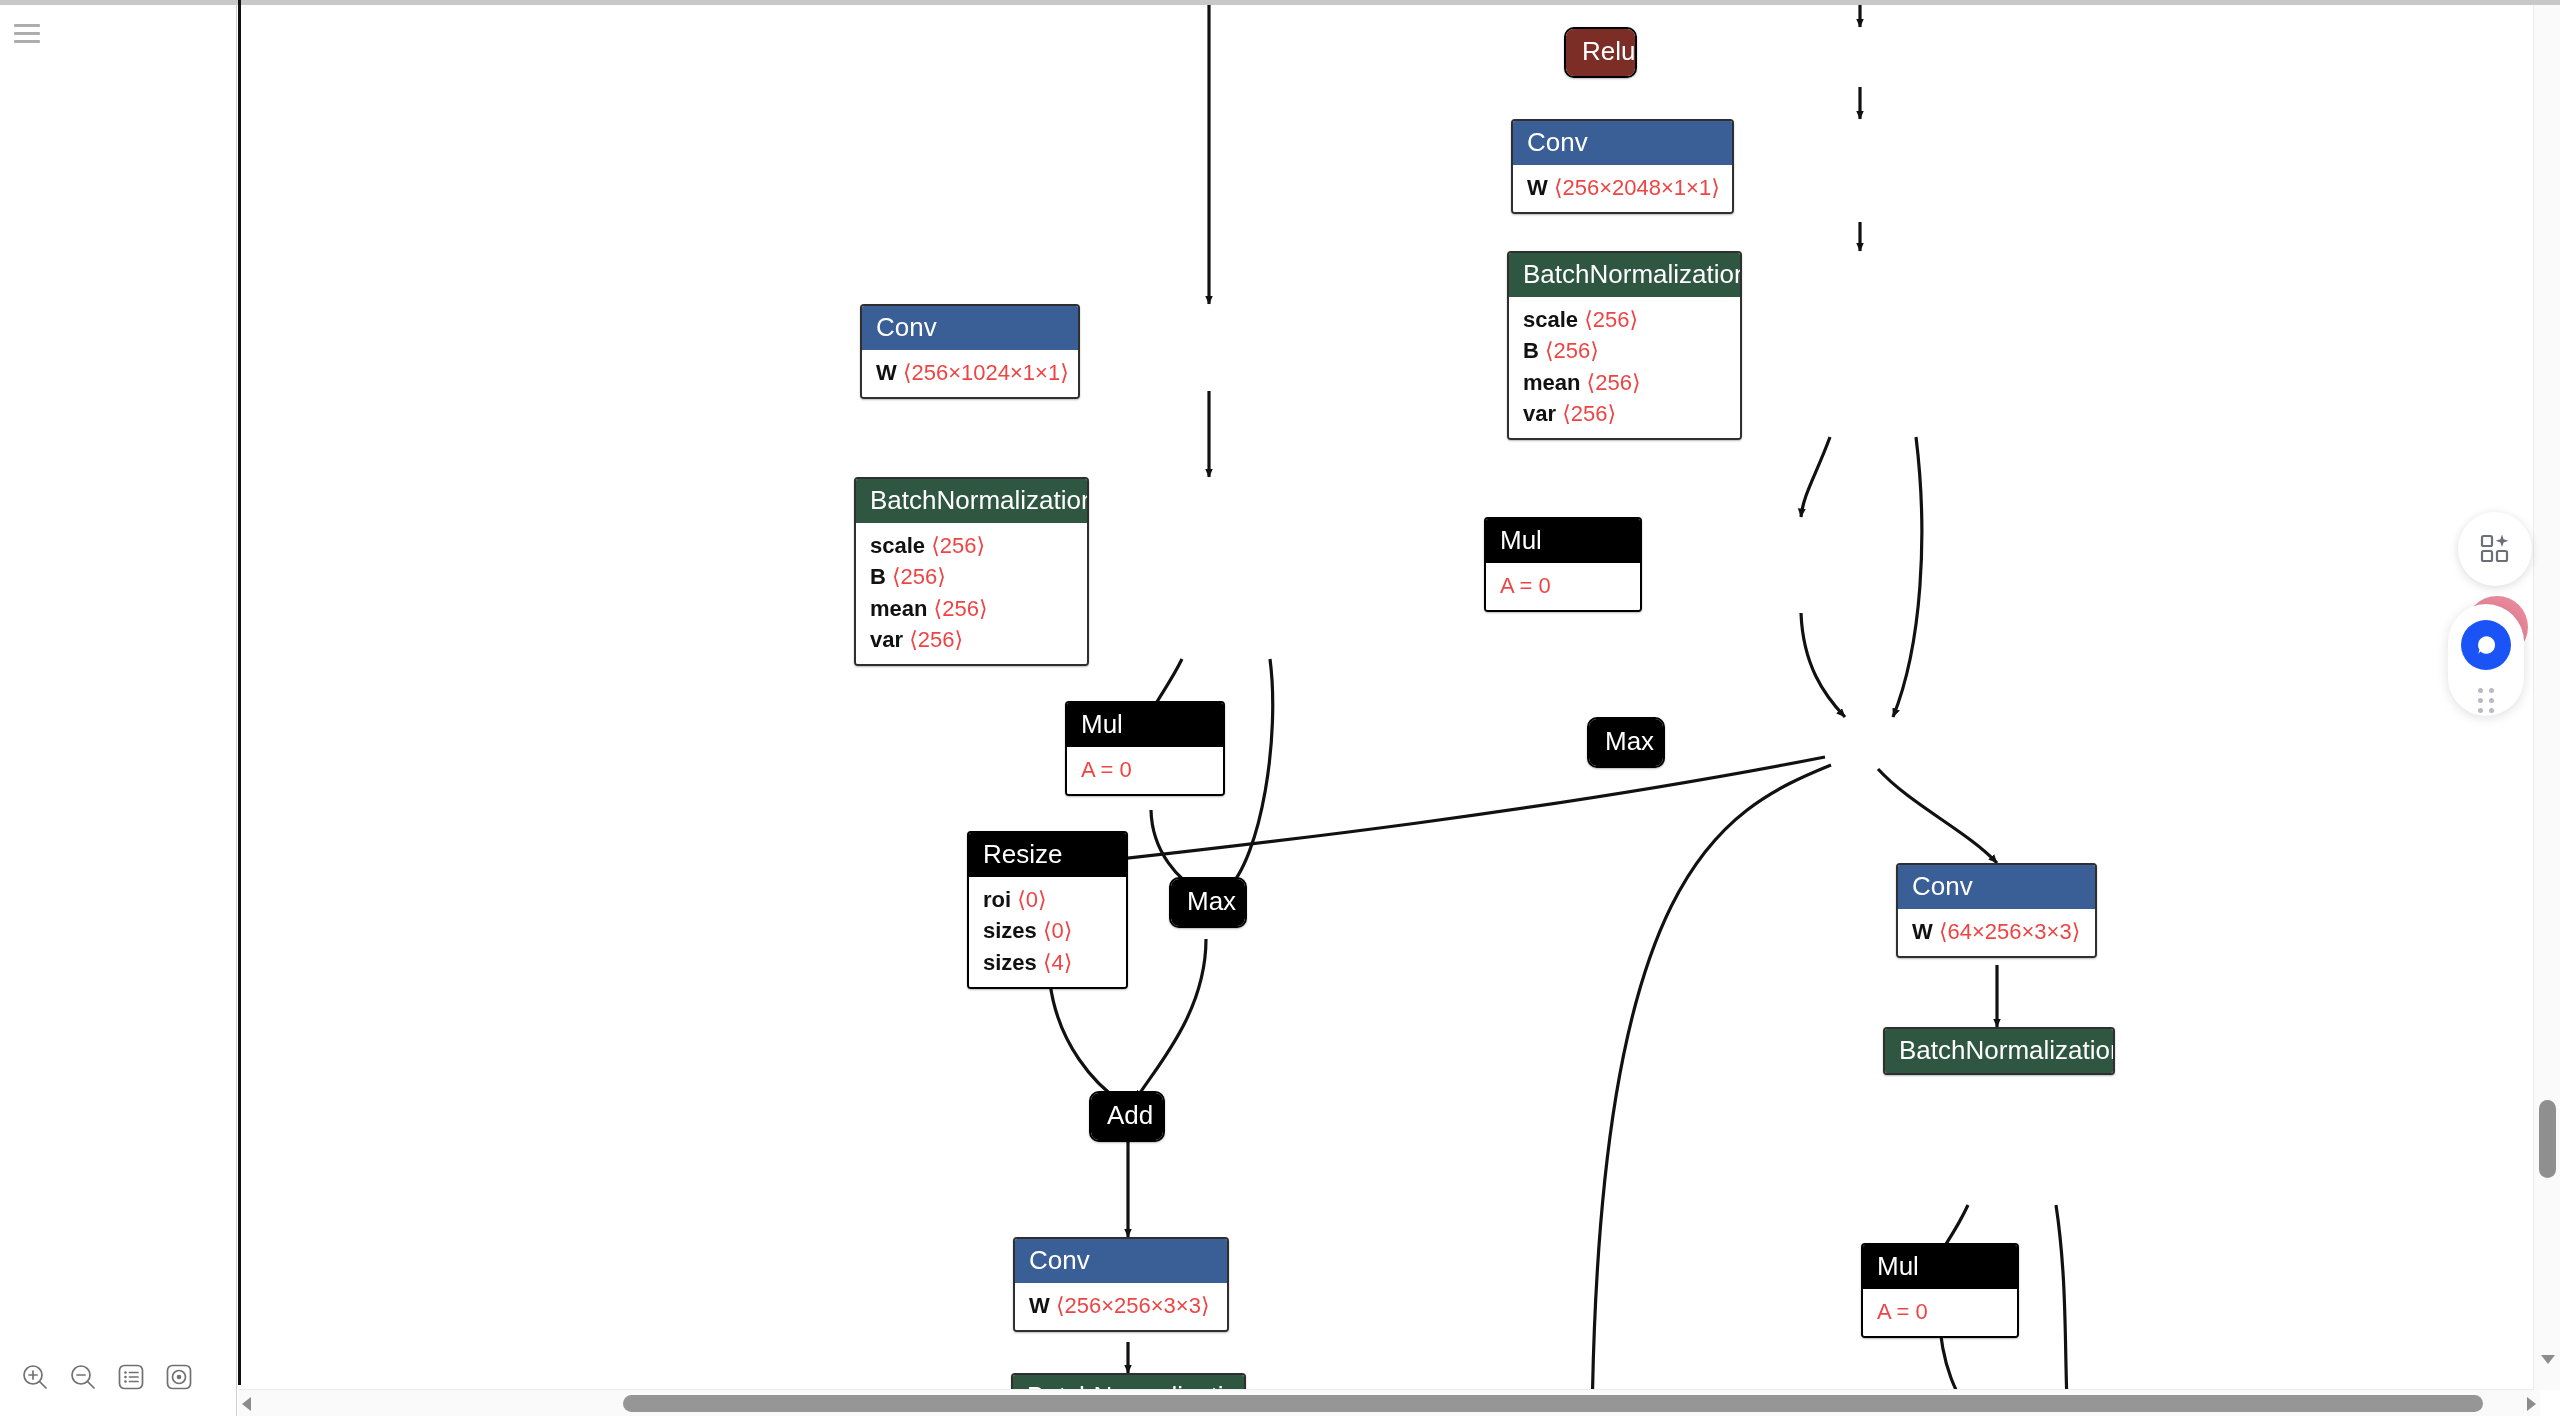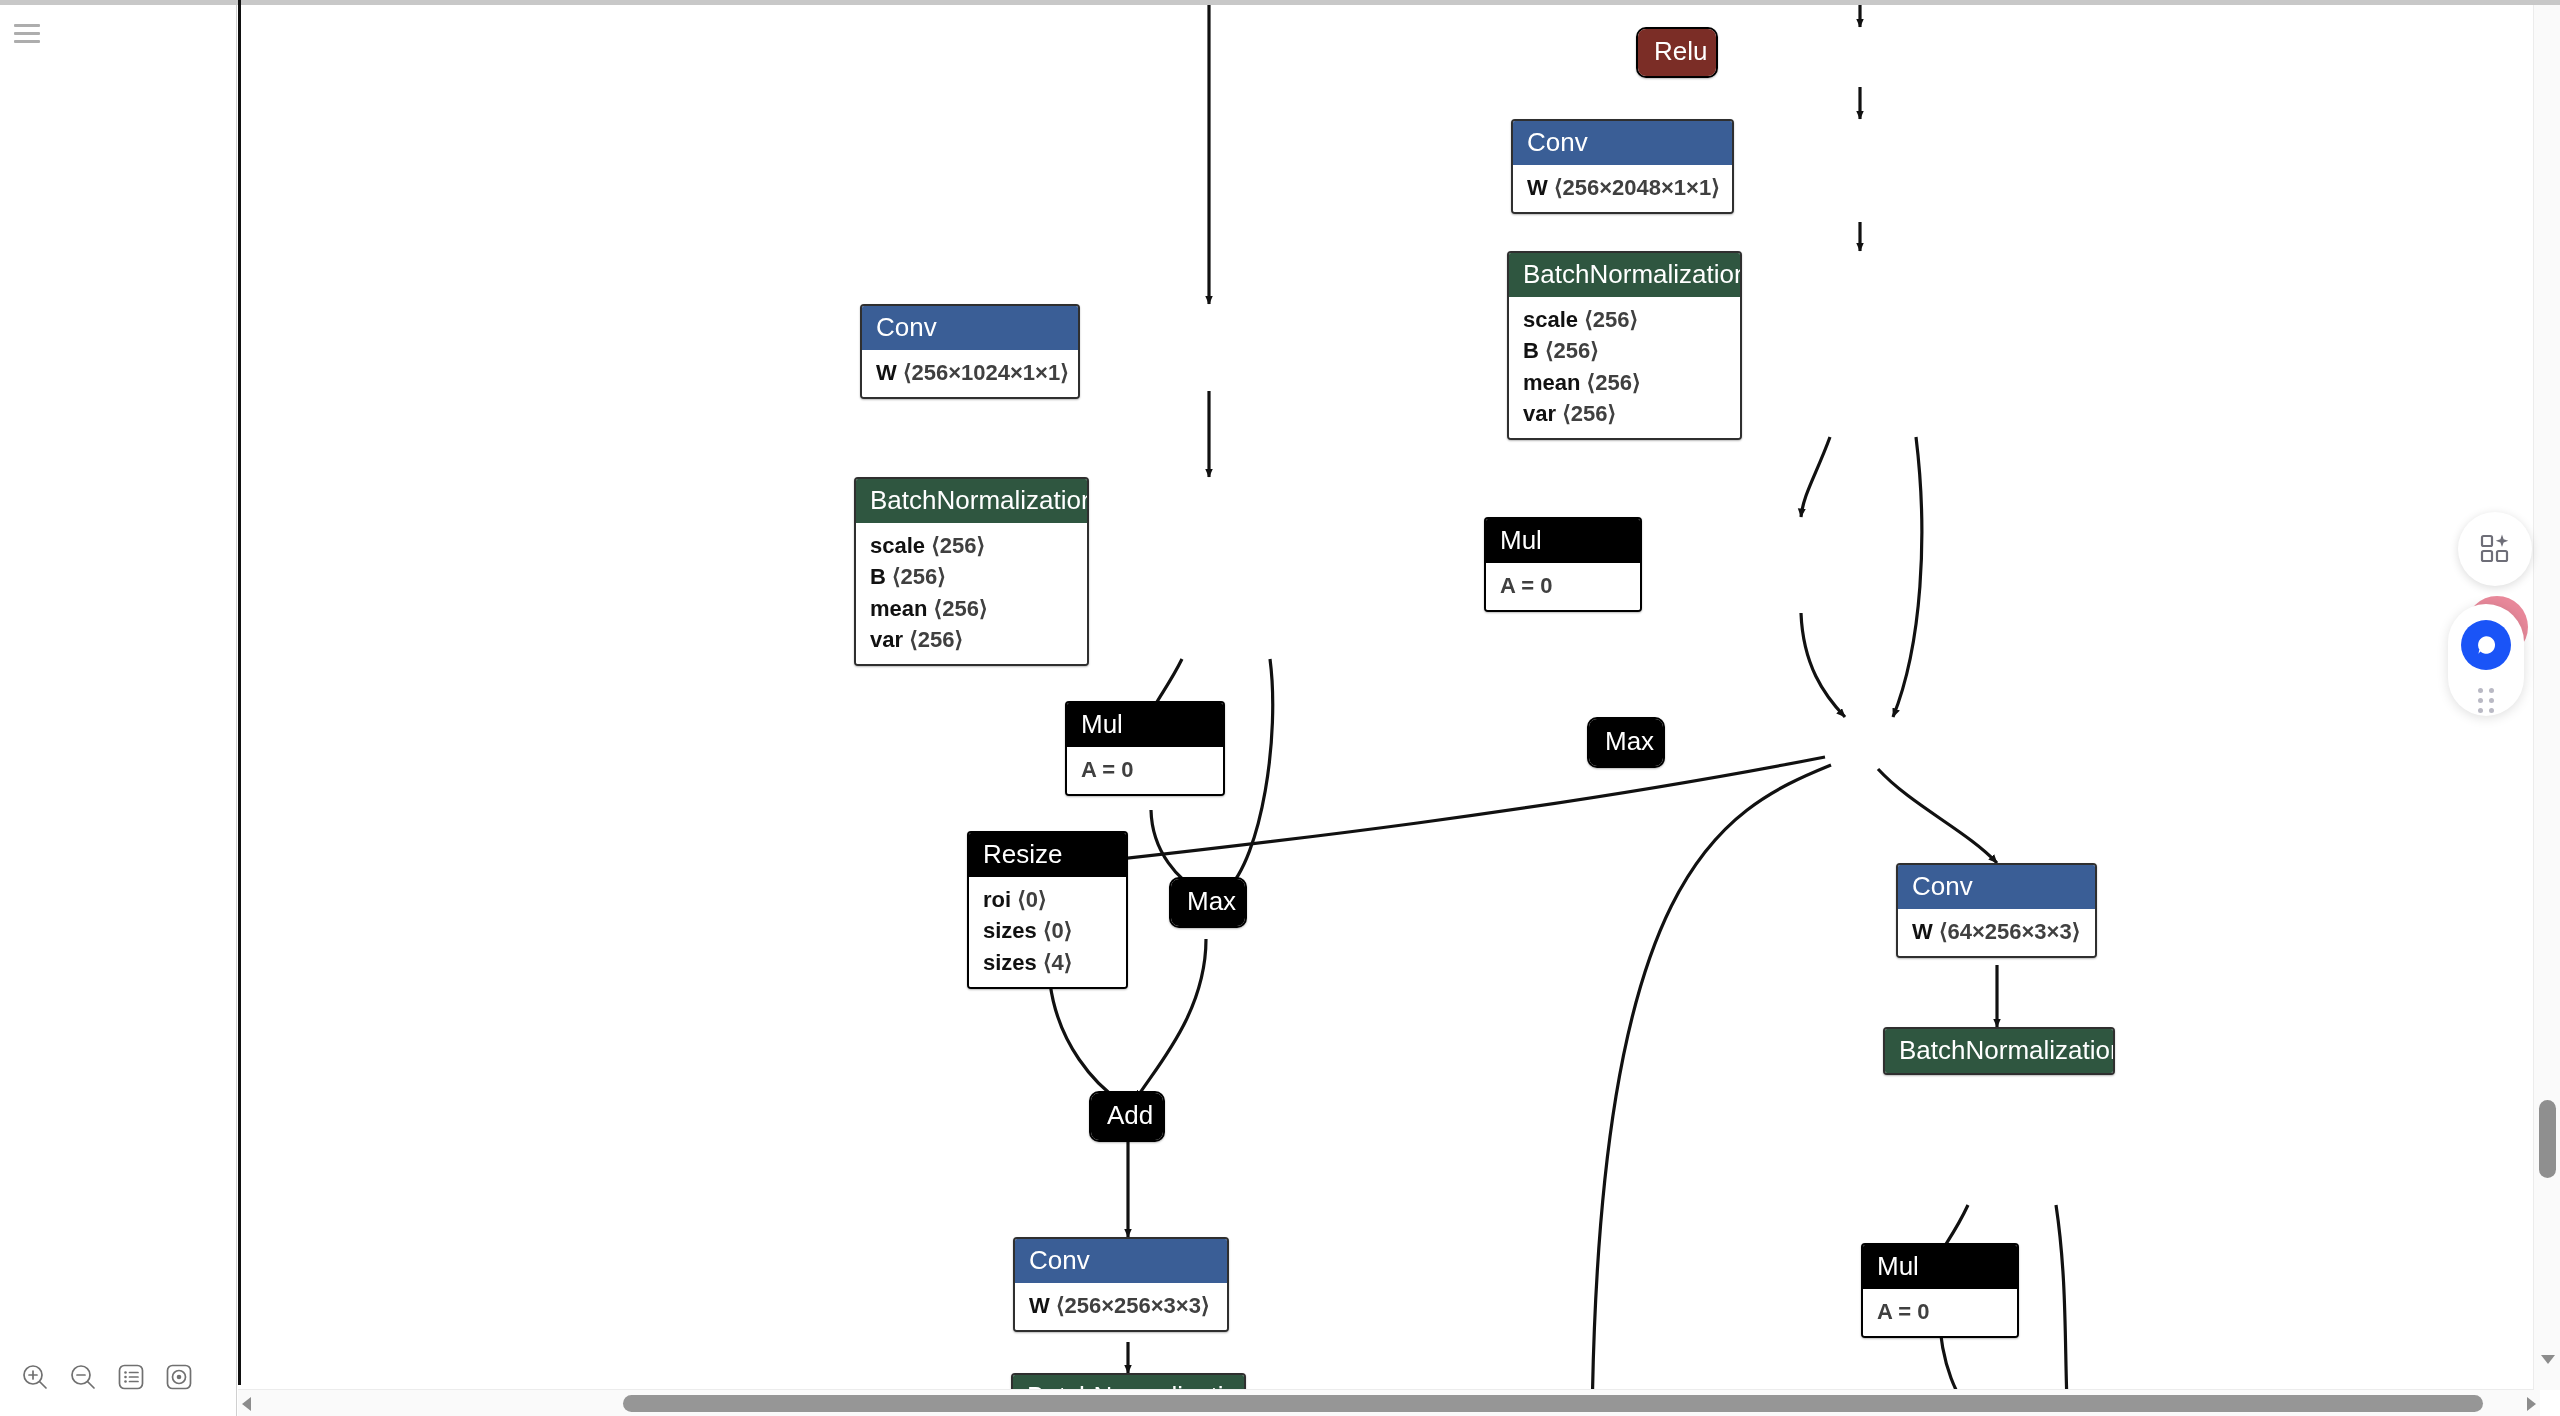--- a/index.html
+++ b/index.html
@@ -103,22 +103,22 @@
   .node .attr {
     font-size: 22px;
     color: #111111;
     line-height: 1.42;
     white-space: nowrap;
   }
   .node .attr b {
     font-weight: bold;
   }
   .node .attr .val {
-    font-weight: bold;
-    color: #404040;
+    font-weight: normal;
+    color: #ef4444;
   }
 
   
   .node.simple {
     border-radius: 10px;
   }
   .node.simple .hdr {
     padding: 9px 16px 11px 16px;
     text-align: center;
   }
@@ -318,21 +318,21 @@
         <path d="M1730,1200 C1716,1230 1703,1244 1701,1252"></path>
       </g>
       <g fill="none" stroke="#111111" stroke-width="3.2">
 
         <path d="M1818,1200 C1830,1280 1826,1350 1830,1420"></path>
 
         <path d="M1701,1308 C1703,1360 1718,1392 1740,1420"></path>
       </g>
     </svg>
 
-    <div class="node simple blackish" style="left:1398px; top:22px; width:82px;">
+    <div class="node simple blackish" style="left:1326px; top:22px; width:73px;">
       <div class="hdr c-relu">Relu</div>
     </div>
 
     <div class="node" style="left:1273px; top:114px; width:223px;">
       <div class="hdr c-conv">Conv</div>
       <div class="body">
         <div class="attr">
           <b>W</b>
           <span class="val">⟨256×2048×1×1⟩</span>
         </div>

